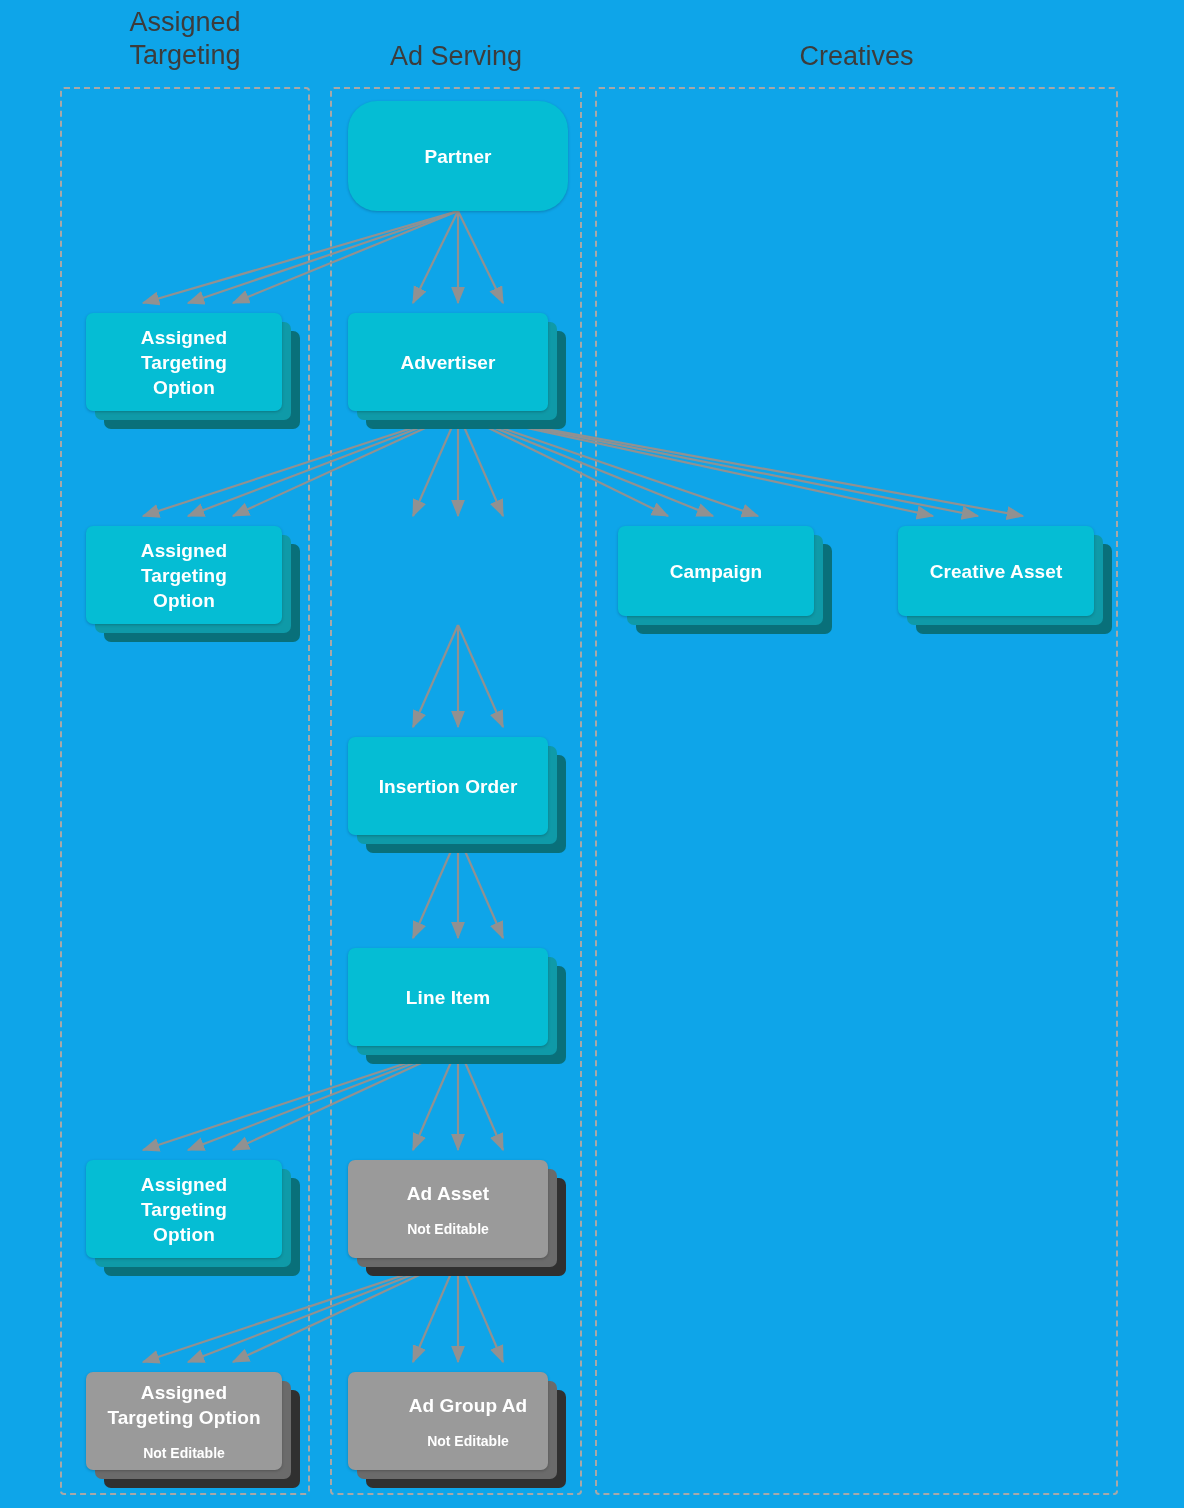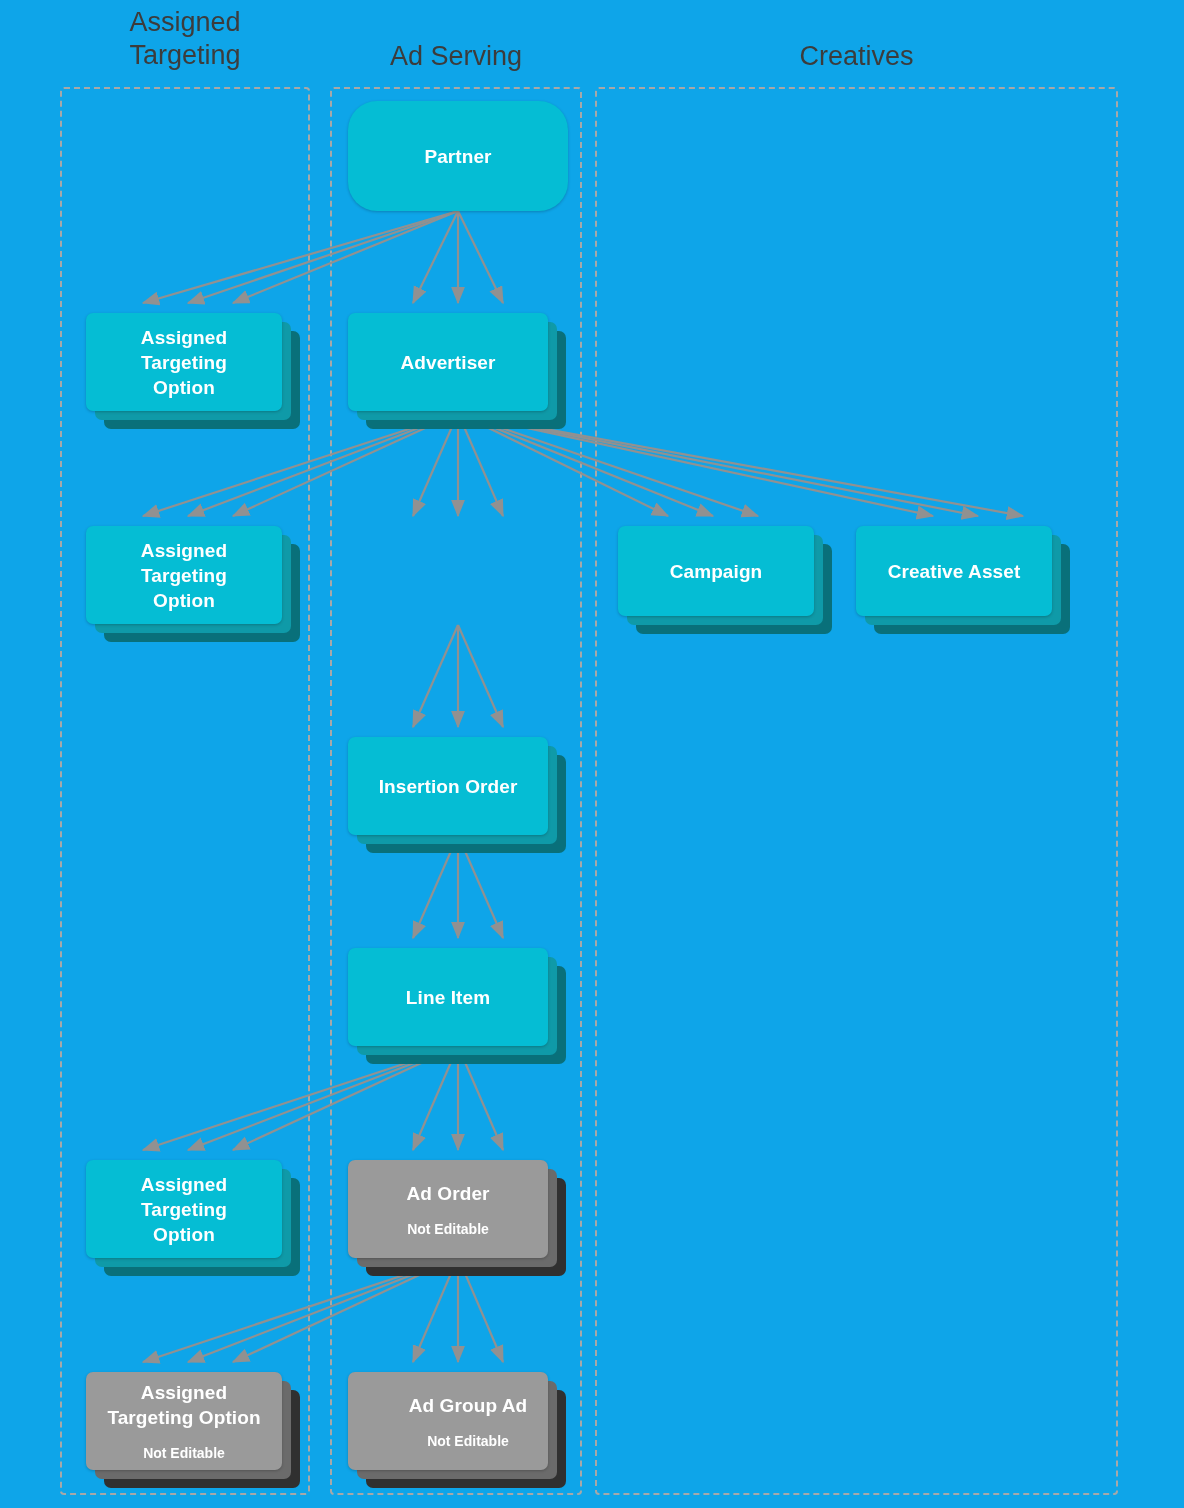--- a/index.html
+++ b/index.html
@@ -196,21 +196,21 @@
 
 
   <div class="node cyan" style="left:618px; top:526px; width:196px; height:90px;">
     <div class="layer back2" style="left:18px; top:18px; width:196px; height:90px;"></div>
     <div class="layer back1" style="left:9px;  top:9px;  width:196px; height:90px;"></div>
     <div class="layer front" style="width:196px; height:90px;">
       <div class="node-title">Campaign</div>
     </div>
   </div>
 
-  <div class="node cyan" style="left:856px; top:526px; width:157px; height:90px;padding-left:44px;">
+  <div class="node cyan" style="left:898px; top:526px; width:157px; height:90px;padding-left:44px;">
     <div class="layer back2" style="left:18px; top:18px; width:196px; height:90px;"></div>
     <div class="layer back1" style="left:9px;  top:9px;  width:196px; height:90px;"></div>
     <div class="layer front" style="width:196px; height:90px;">
       <div class="node-title">Creative Asset</div>
     </div>
   </div>
 
   <div class="node cyan" style="left:348px; top:948px; width:200px; height:98px;">
     <div class="layer back2" style="left:18px; top:18px; width:200px; height:98px;"></div>
     <div class="layer back1" style="left:9px;  top:9px;  width:200px; height:98px;"></div>
@@ -234,21 +234,21 @@
       <div class="node-title">Assigned
 Targeting
 Option</div>
     </div>
   </div>
 
   <div class="node gray has-sub" style="left:348px; top:1160px; width:200px; height:98px;">
     <div class="layer back2" style="left:18px; top:18px; width:200px; height:98px;"></div>
     <div class="layer back1" style="left:9px;  top:9px;  width:200px; height:98px;"></div>
     <div class="layer front" style="width:200px; height:98px;">
-      <div class="node-title">Ad Order</div>
+      <div class="node-title">Ad Asset</div>
       <div class="node-sub">Not Editable</div>
     </div>
   </div>
 
   <div class="node gray has-sub" style="left:86px; top:1372px; width:196px; height:98px;">
     <div class="layer back2" style="left:18px; top:18px; width:196px; height:98px;"></div>
     <div class="layer back1" style="left:9px;  top:9px;  width:196px; height:98px;"></div>
     <div class="layer front" style="width:196px; height:98px;">
       <div class="node-title">Assigned
 Targeting Option</div>

